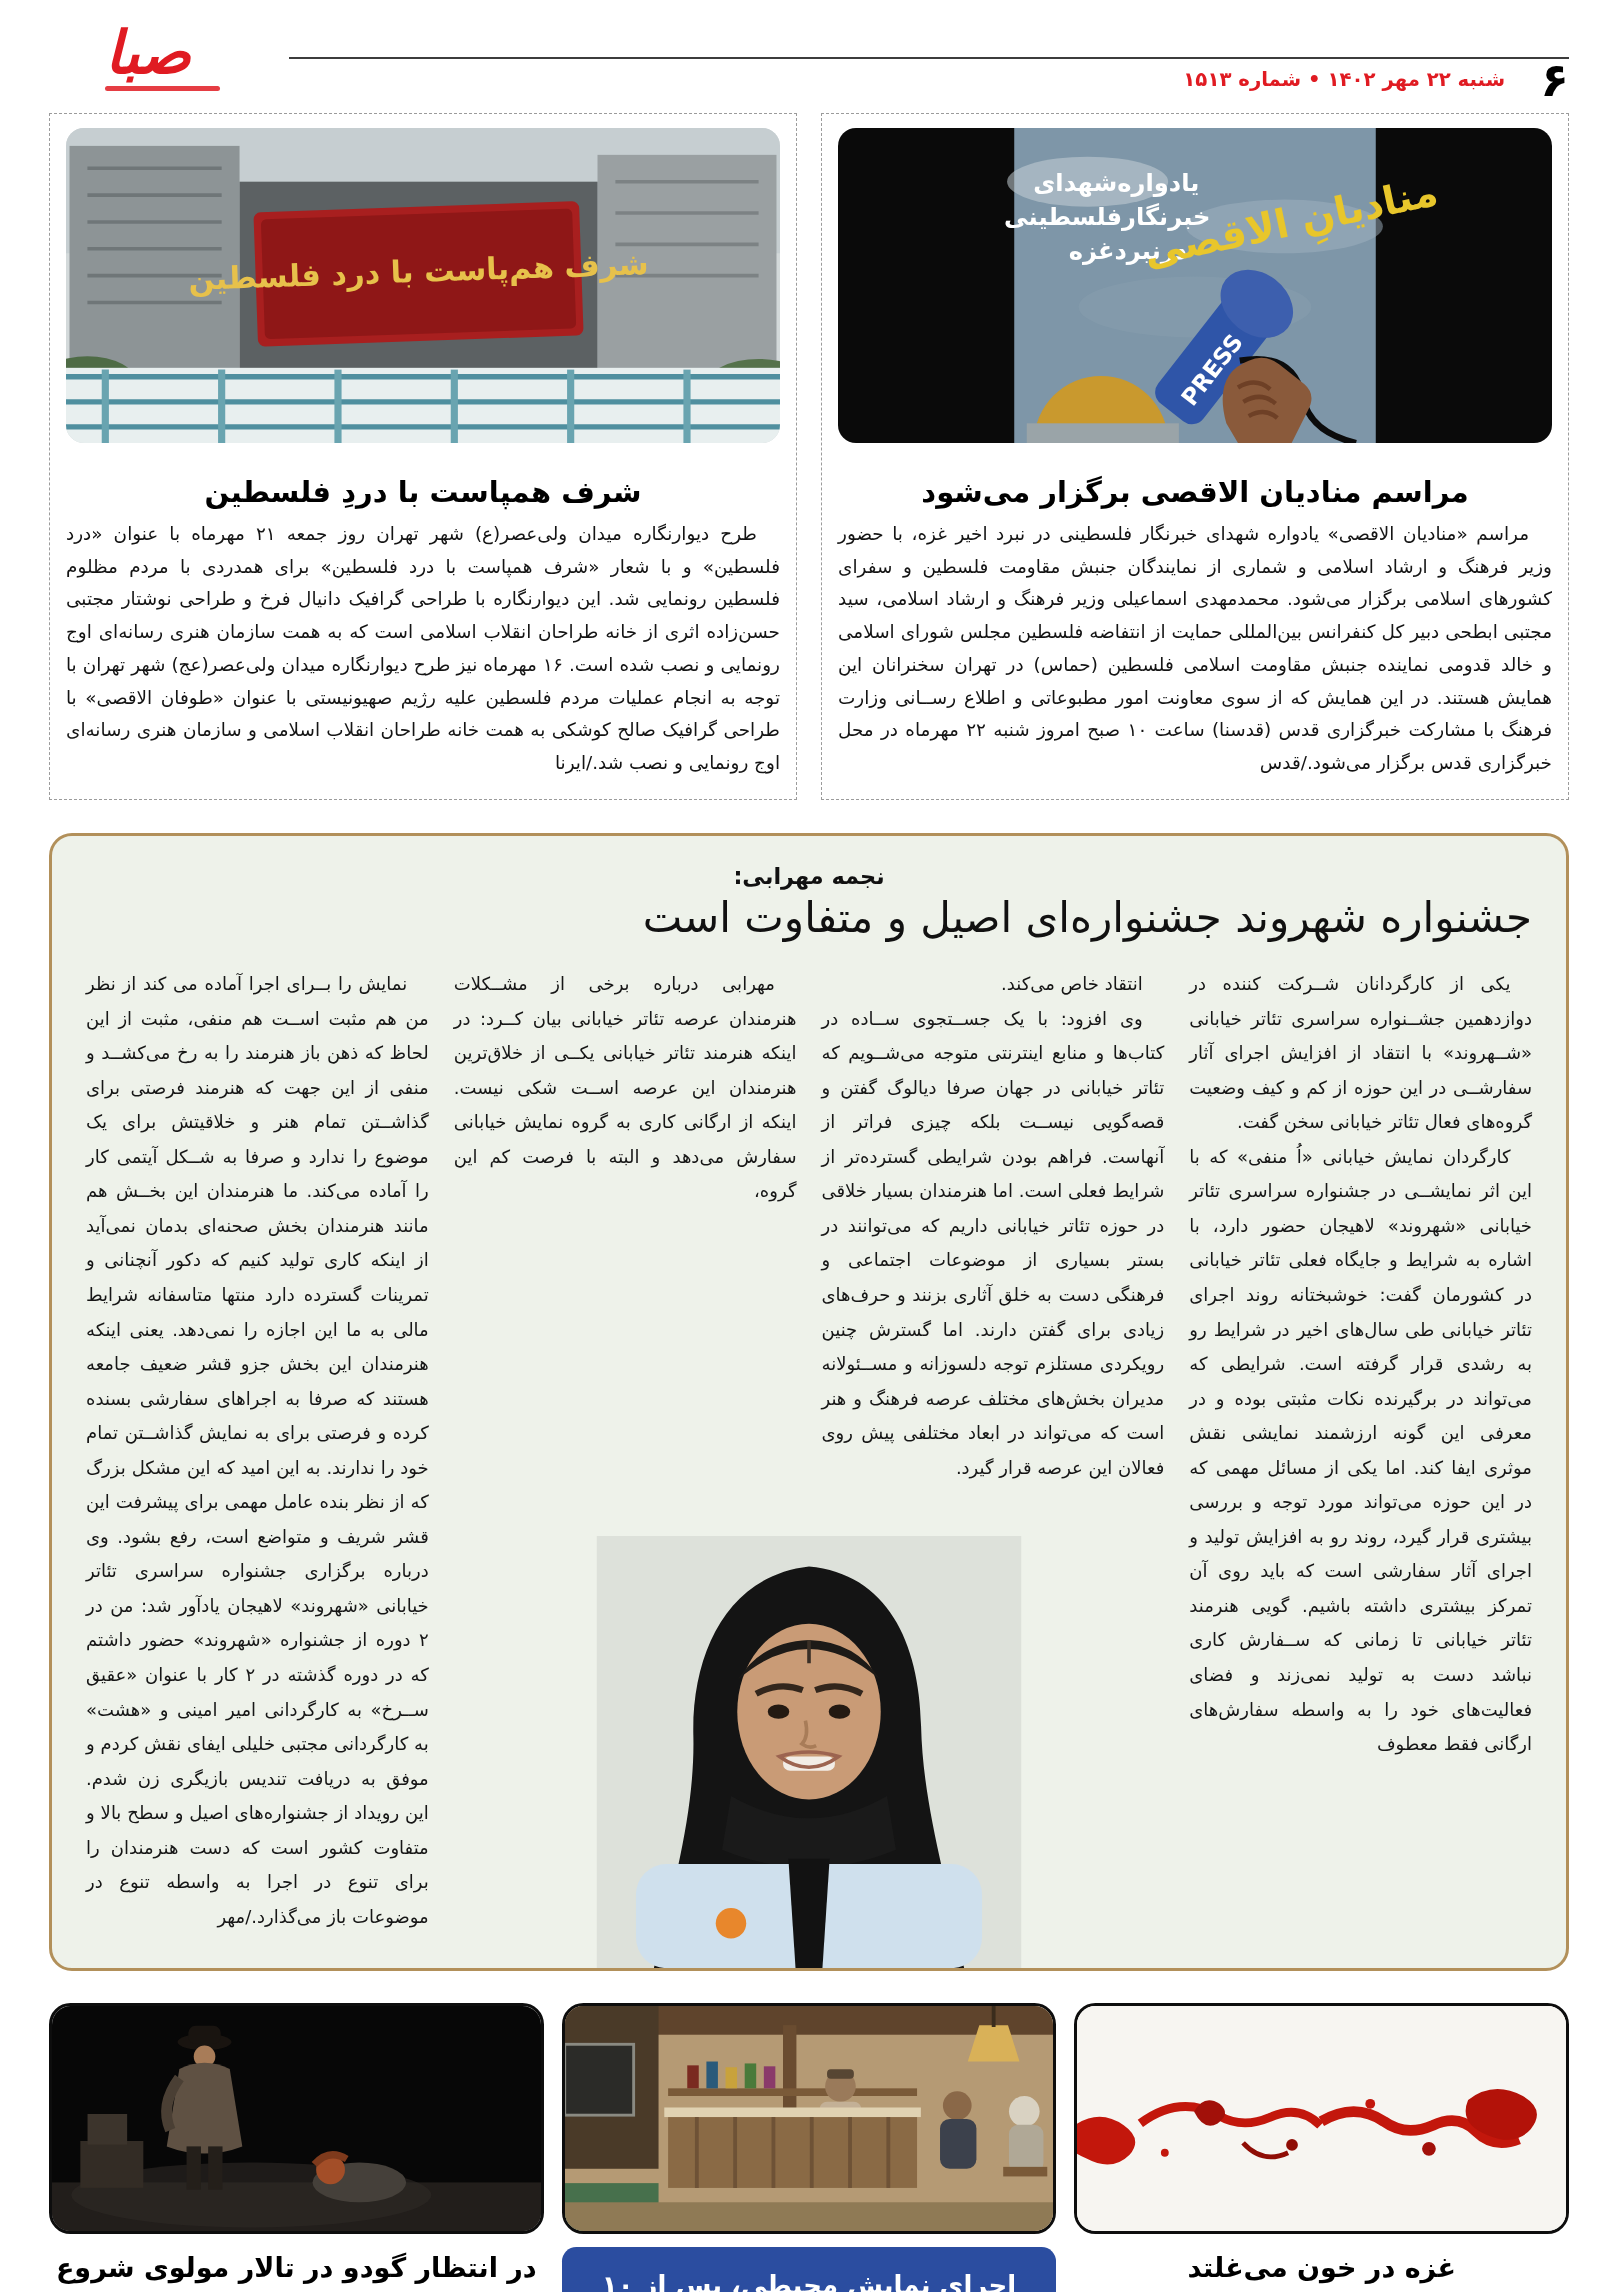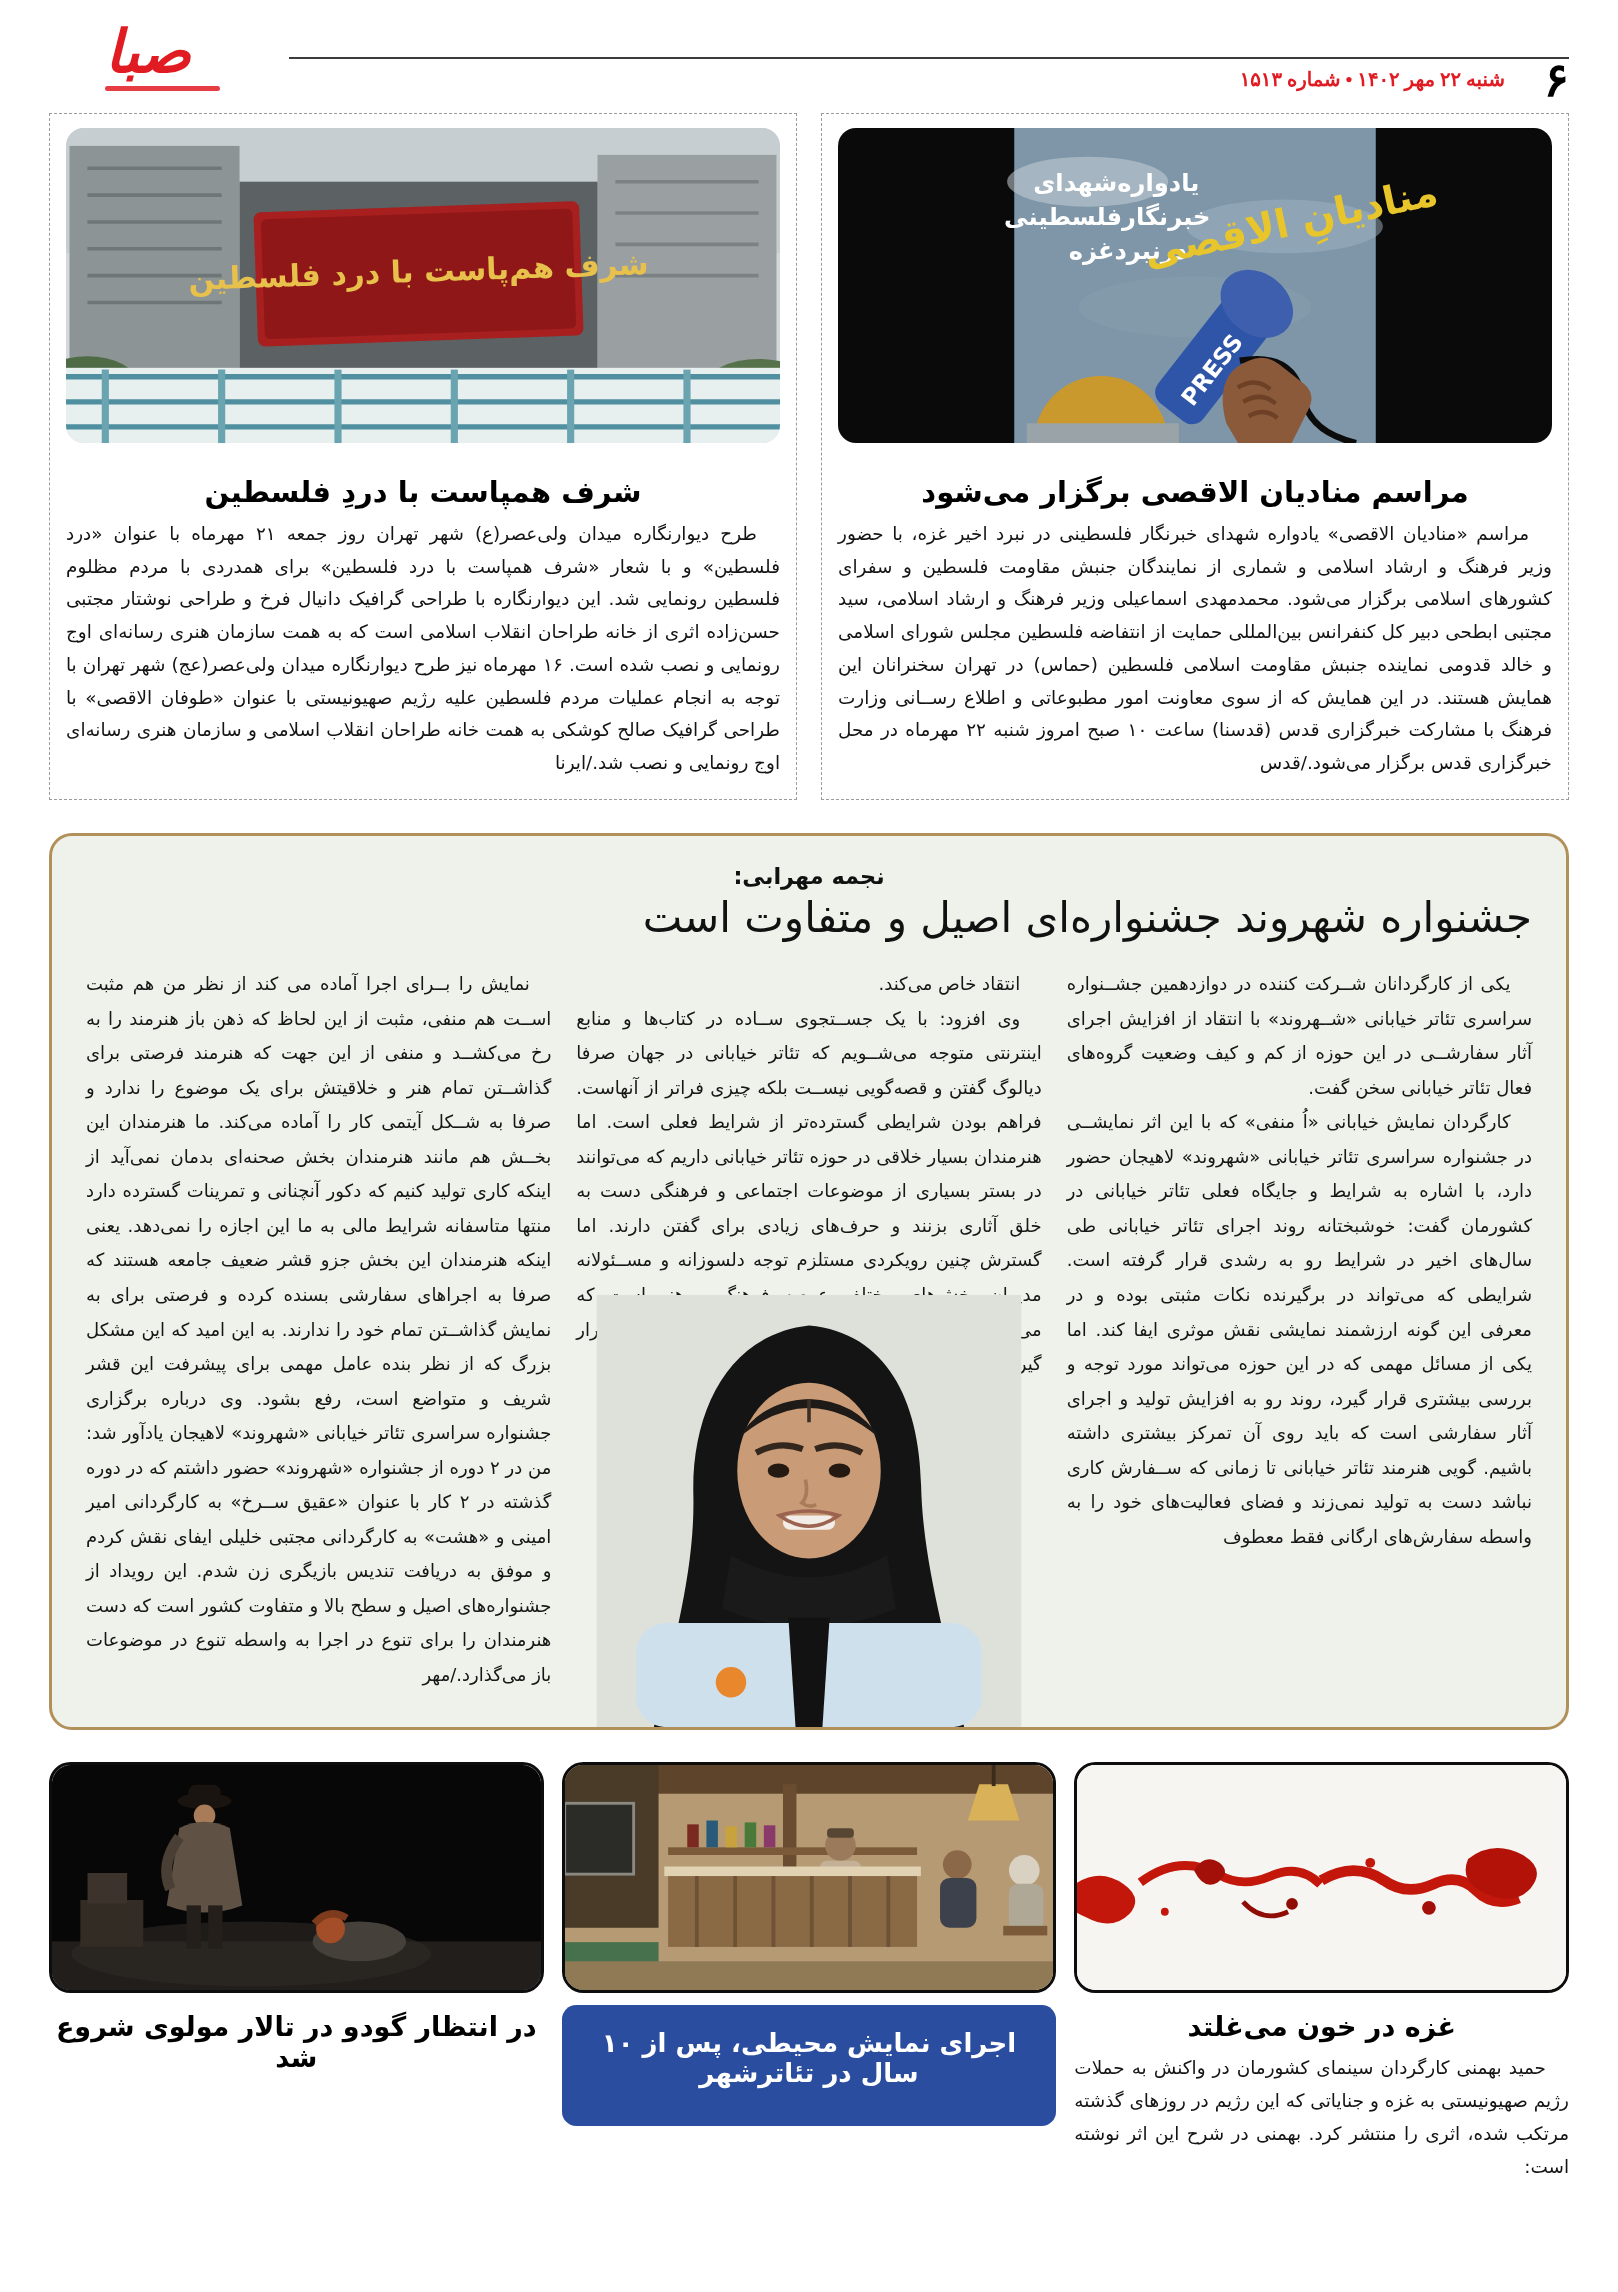--- a/index.html
+++ b/index.html
@@ -1,21 +1,21 @@
 <!DOCTYPE html>
 <html dir="rtl" lang="fa" style="font-size:14.3px"><head>
 <meta charset="utf-8">
 <style>
   * { margin:0; padding:0; box-sizing:border-box; }
   body { background:#e8e8e8; font-family:"DejaVu Sans", sans-serif; }
   .page { width:1618px; min-height:2293px; margin:0 auto; background:#ffffff;
           padding:23px 49px 41px; position:relative; color:#111; }
 
   
-  .header { position:relative; height:77px;font-family:Liberation Serif, serif; }
+  .header { position:relative; height:77px; }
   .header-rule { position:absolute; top:34px; right:0; left:240px; border-top:2.7px solid #3c3c3c; }
   .logo { position:absolute; left:56px; top:0; color:#e01b22; font-size:59px; font-weight:900;
           font-style:italic; line-height:1; letter-spacing:-1.8px; }
   .logo-tagline { position:absolute; left:56px; top:63px; width:115px; height:5.4px; background:#e01b22; border-radius:2.7px; opacity:.85; }
   .header-row { position:absolute; top:41px; right:0; left:0; height:36px; }
   .page-number { position:absolute; right:0; top:-12.5px; font-size:47px; font-weight:900; color:#000; }
   .date-issue { position:absolute; right:64px; top:3.6px; font-size:19.7px; font-weight:700; color:#e01b22; }
   .section-title { position:absolute; right:0; left:0; top:0; text-align:center; font-size:27px;
                    font-weight:900; color:#e01b22; }
 
@@ -151,20 +151,23 @@
     <div class="feature-byline">نجمه مهرابی:</div>
     <h1 class="feature-headline">جشنواره شهروند جشنواره‌ای اصیل و متفاوت است</h1>
     <div class="feature-cols">
       <div class="feature-col">
         <p>یکی از کارگردانان شــرکت کننده در دوازدهمین جشــنواره سراسری تئاتر خیابانی «شــهروند» با انتقاد از افزایش اجرای آثار سفارشــی در این حوزه از کم و کیف وضعیت گروه‌های فعال تئاتر خیابانی سخن گفت.</p>
         <p>کارگردان نمایش خیابانی «اُ منفی» که با این اثر نمایشــی در جشنواره سراسری تئاتر خیابانی «شهروند» لاهیجان حضور دارد، با اشاره به شرایط و جایگاه فعلی تئاتر خیابانی در کشورمان گفت: خوشبختانه روند اجرای تئاتر خیابانی طی سال‌های اخیر در شرایط رو به رشدی قرار گرفته است. شرایطی که می‌تواند در برگیرنده نکات مثبتی بوده و در معرفی این گونه ارزشمند نمایشی نقش موثری ایفا کند. اما یکی از مسائل مهمی که در این حوزه می‌تواند مورد توجه و بررسی بیشتری قرار گیرد، روند رو به افزایش تولید و اجرای آثار سفارشی است که باید روی آن تمرکز بیشتری داشته باشیم. گویی هنرمند تئاتر خیابانی تا زمانی که ســفارش کاری نباشد دست به تولید نمی‌زند و فضای فعالیت‌های خود را به واسطه سفارش‌های ارگانی فقط معطوف</p>
       </div>
       <div class="feature-col">
         <p>انتقاد خاص می‌کند.</p>
         <p>وی افزود: با یک جســتجوی ســاده در کتاب‌ها و منابع اینترنتی متوجه می‌شــویم که تئاتر خیابانی در جهان صرفا دیالوگ گفتن و قصه‌گویی نیســت بلکه چیزی فراتر از آنهاست. فراهم بودن شرایطی گسترده‌تر از شرایط فعلی است. اما هنرمندان بسیار خلاقی در حوزه تئاتر خیابانی داریم که می‌توانند در بستر بسیاری از موضوعات اجتماعی و فرهنگی دست به خلق آثاری بزنند و حرف‌های زیادی برای گفتن دارند. اما گسترش چنین رویکردی مستلزم توجه دلسوزانه و مســئولانه مدیران بخش‌های مختلف عرصه فرهنگ و هنر است که می‌تواند در ابعاد مختلفی پیش روی فعالان این عرصه قرار گیرد.</p>
+      </div>
+      <div class="feature-col">
+        <p>مهرابی درباره برخی از مشــکلات هنرمندان عرصه تئاتر خیابانی بیان کــرد: در اینکه هنرمند تئاتر خیابانی یکــی از خلاق‌ترین هنرمندان این عرصه اســت شکی نیست. اینکه از ارگانی کاری به گروه نمایش خیابانی سفارش می‌دهد و البته با فرصت کم این گروه،</p>
       </div>
       <div class="feature-col">
         <p>نمایش را بــرای اجرا آماده می کند از نظر من هم مثبت اســت هم منفی، مثبت از این لحاظ که ذهن باز هنرمند را به رخ می‌کشــد و منفی از این جهت که هنرمند فرصتی برای گذاشــتن تمام هنر و خلاقیتش برای یک موضوع را ندارد و صرفا به شــکل آیتمی کار را آماده می‌کند. ما هنرمندان این بخــش هم مانند هنرمندان بخش صحنه‌ای بدمان نمی‌آید از اینکه کاری تولید کنیم که دکور آنچنانی و تمرینات گسترده دارد منتها متاسفانه شرایط مالی به ما این اجازه را نمی‌دهد. یعنی اینکه هنرمندان این بخش جزو قشر ضعیف جامعه هستند که صرفا به اجراهای سفارشی بسنده کرده و فرصتی برای به نمایش گذاشــتن تمام خود را ندارند. به این امید که این مشکل بزرگ که از نظر بنده عامل مهمی برای پیشرفت این قشر شریف و متواضع است، رفع بشود. وی درباره برگزاری جشنواره سراسری تئاتر خیابانی «شهروند» لاهیجان یادآور شد: من در ۲ دوره از جشنواره «شهروند» حضور داشتم که در دوره گذشته در ۲ کار با عنوان «عقیق ســرخ» به کارگردانی امیر امینی و «هشت» به کارگردانی مجتبی خلیلی ایفای نقش کردم و موفق به دریافت تندیس بازیگری زن شدم. این رویداد از جشنواره‌های اصیل و سطح بالا و متفاوت کشور است که دست هنرمندان را برای تنوع در اجرا به واسطه تنوع در موضوعات باز می‌گذارد./مهر</p>
       </div>
     </div>
     <div class="portrait-wrap">
       <svg viewBox="0 0 474 482" preserveAspectRatio="xMidYMid slice">
         <rect x="0" y="0" width="474" height="482" fill="#dde1da"></rect>
         <path d="M237,34 C148,44 106,128 108,222 C110,302 88,384 64,482 L410,482 C390,382 364,300 362,212 C360,118 324,42 237,34 Z" fill="#141414"></path>
         <ellipse cx="237" cy="196" rx="80" ry="98" fill="#c99b76"></ellipse>

